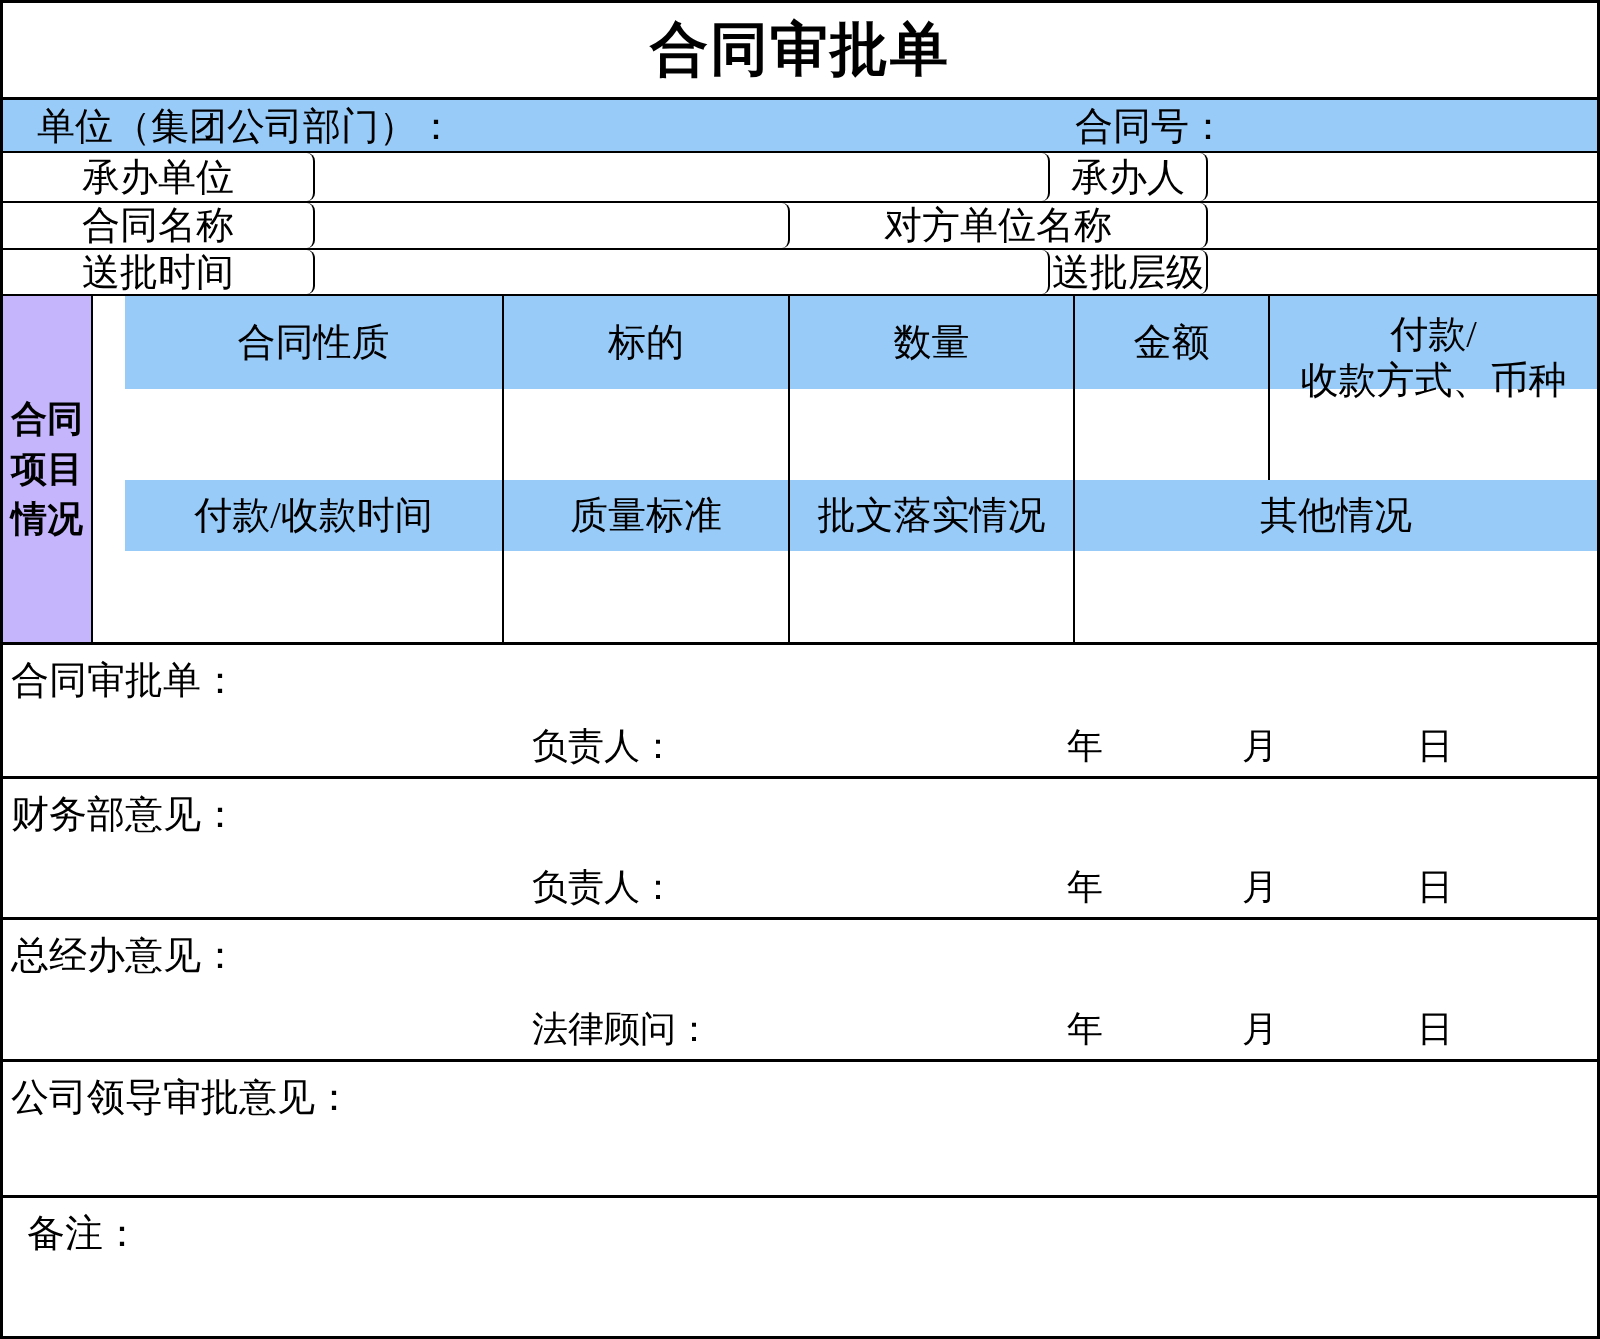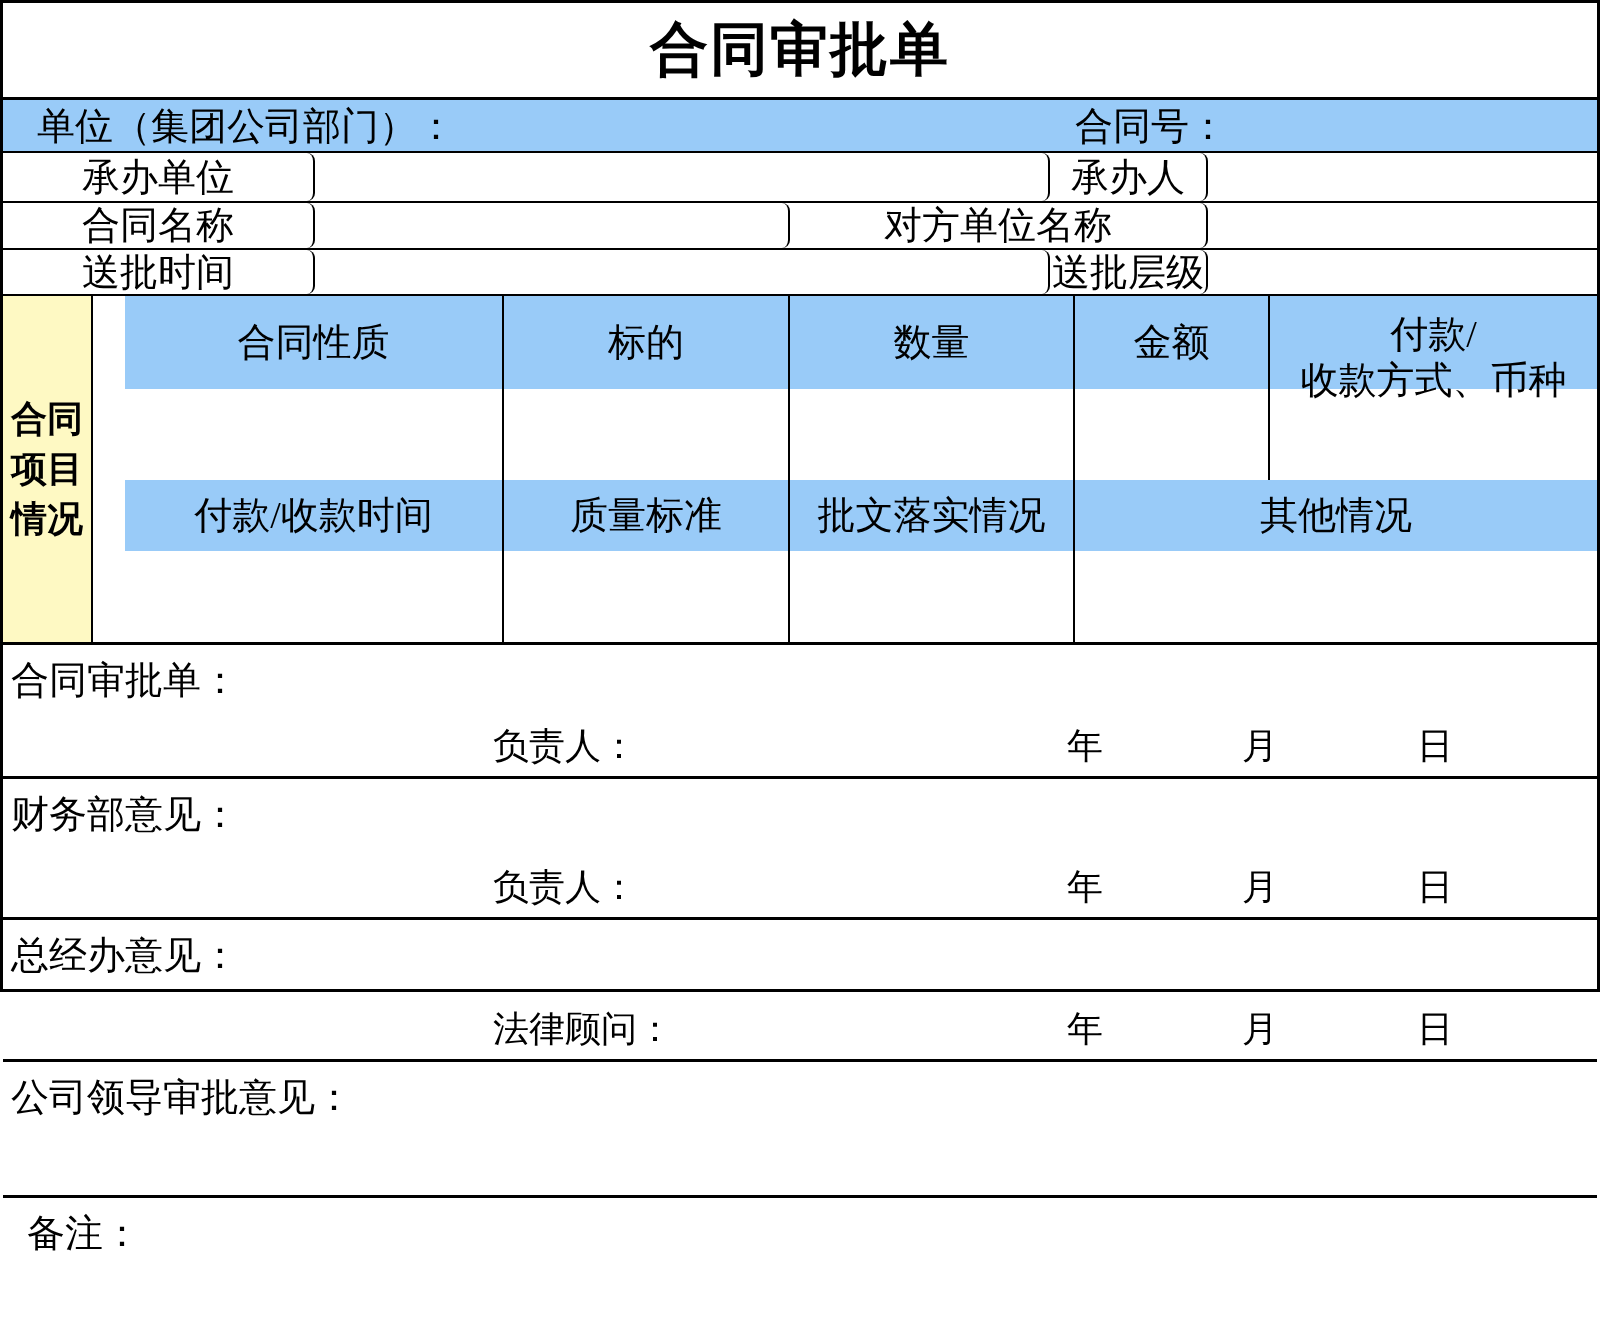--- a/index.html
+++ b/index.html
@@ -1,55 +1,55 @@
 <!DOCTYPE html>
 <html style="--header-blue: #99cbf8; --line: #000000;"><head>
 <meta charset="utf-8">
 <style>
   :root { --header-blue: #99cbf8; --line: #000; }
   * { margin: 0; padding: 0; box-sizing: border-box; }
   html, body { background: #ffffff; }
   body { width: 1600px; height: 1339px; font-family: "Liberation Serif", "DejaVu Serif", serif; color: #000; }
 
-  .form { width: 1600px; height: 992px; border: 3px solid var(--line); background: #fff; }
+  .form { width: 1600px; height: 1339px; border: 3px solid var(--line); background: #fff; }
 
   
   .title-row { height: 97px; border-bottom: 3px solid var(--line); display: flex; align-items: center; justify-content: center; }
   .title { font-size: 58px; font-weight: bold; letter-spacing: 2px; }
 
   
   .blue-bar { height: 53px; border-bottom: 2px solid var(--line); background: var(--header-blue); position: relative; font-size: 38px; }
   .blue-bar .unit-label { position: absolute; left: 34px; top: 50%; transform: translateY(-50%); }
   .blue-bar .contract-no-label { position: absolute; left: 1072px; top: 50%; transform: translateY(-50%); }
 
   
   .info-row { display: grid; border-bottom: 2px solid var(--line); font-size: 38px; }
   .info-row.r1 { height: 50px; grid-template-columns: 312px 735px 158px 389px; }
   .info-row.r2 { height: 46px; grid-template-columns: 312px 735px 158px 389px; }
   .info-row.r3 { height: 47px; grid-template-columns: 312px 475px 418px 389px; }
   .cell { border-right: 2px solid var(--line); display: flex; align-items: center; justify-content: center; overflow: hidden; border-radius: 8px; }
   .cell.last { border-right: none; }
 
   
   .table-section { height: 349px; border-bottom: 3px solid var(--line); display: flex; }
-  .row-header-cell { width: 122px; border-right: 2px solid var(--line); display: flex; align-items: center; justify-content: center; background: #fef9c3; }
+  .row-header-cell { width: 122px; border-right: 2px solid var(--line); display: flex; align-items: center; justify-content: center; background: #c4b5fd; }
   .row-header-text { width: 78px; font-size: 36px; font-weight: bold; line-height: 50px; text-align: center; }
   .table-grid { flex: 1; display: grid; grid-template-columns: 379px 286px 285px 195px 327px; grid-template-rows: 93px 91px 71px 91px; padding-left: 32px; }
   .tcell { display: flex; align-items: center; justify-content: center; font-size: 38px; text-align: center; }
   .tcell.vline { border-right: 2px solid var(--line); }
   .tcell.blue { background: var(--header-blue); }
   .tcell .two-line { line-height: 46px; margin-top: 28px; }
   .span2 { grid-column: span 2; }
 
   
   .opinion { position: relative; border-bottom: 3px solid var(--line); font-size: 38px; }
   .op1 { height: 134px; } .op2 { height: 141px; } .op3 { height: 142px; } .op4 { height: 136px; padding-left: 42px; }
   .opinion .sec-label { position: absolute; top: 10px; left: 8px; }
   .sig { position: absolute; bottom: 5px; font-size: 36px; }
-  .sig.signer { left: 490px; }
+  .sig.signer { left: 529px; }
   .sig.year  { left: 1064px; }
   .sig.month { left: 1239px; }
   .sig.day   { left: 1414px; }
 
   
   .remark { height: 138px; position: relative; font-size: 38px; }
   .remark .sec-label { position: absolute; top: 10px; left: 24px; }
 </style>
 </head>
 <body>

